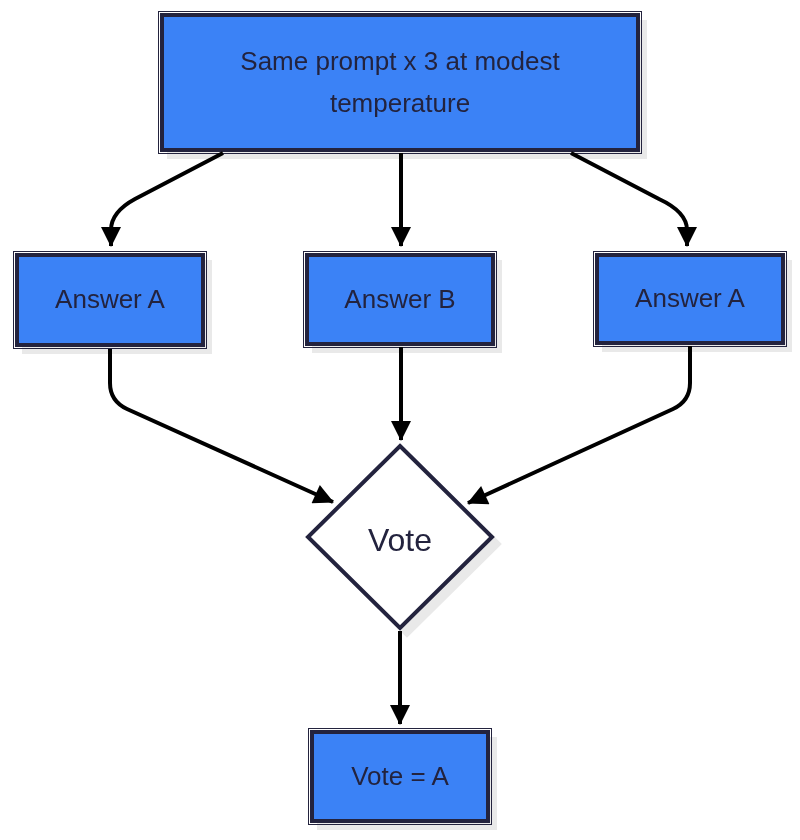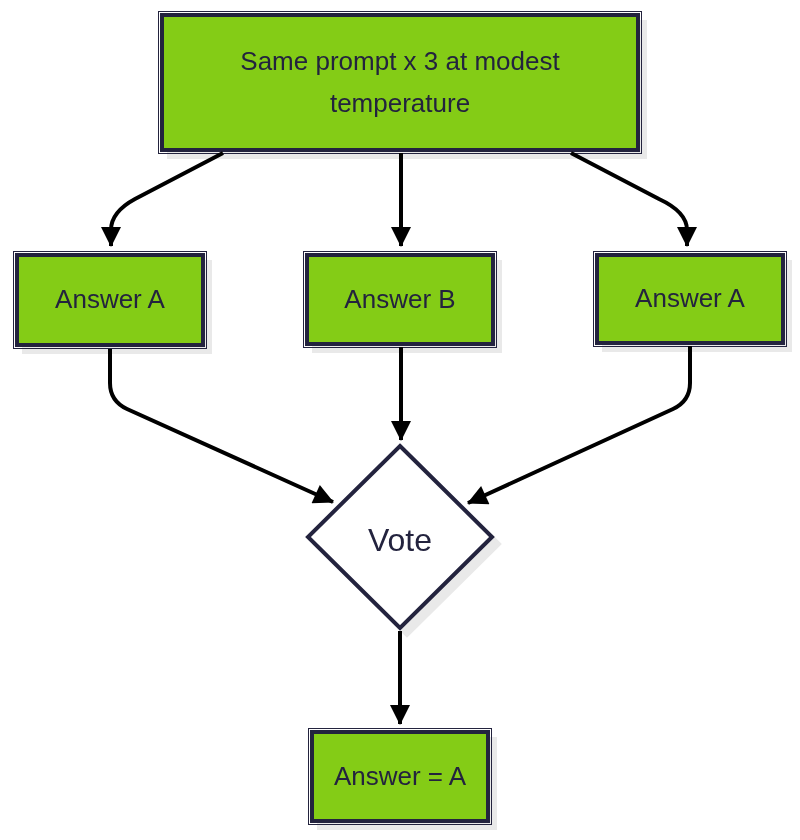--- a/index.html
+++ b/index.html
@@ -11,21 +11,21 @@
   .canvas {
     position: relative;
     width: 800px;
     height: 840px;
     background: #ffffff;
     overflow: hidden;
   }
   .node-rect {
     position: absolute;
     box-sizing: border-box;
-    background: #84cc16;
+    background: #3b82f6;
     border: 4px solid #23233e;
     outline: 1px solid #23233e;
     outline-offset: 1px;
     box-shadow: 7px 7px 0 0 #e9e9e9;
     display: flex;
     align-items: center;
     justify-content: center;
     text-align: center;
     color: #23233e;
     font-size: 26px;
@@ -73,21 +73,21 @@
 
   <div class="node-rect" id="node-answer-middle">
     <span class="label">Answer B</span>
   </div>
 
   <div class="node-rect" id="node-answer-right">
     <span class="label">Answer A</span>
   </div>
 
   <div class="node-rect" id="node-final">
-    <span class="label">Answer = A</span>
+    <span class="label">Vote = A</span>
   </div>
 
   <div class="vote-label">Vote</div>
 
   <svg class="arrow-layer" width="800" height="840" viewBox="0 0 800 840" xmlns="http://www.w3.org/2000/svg">
     <defs>
       <marker id="ah" viewBox="0 0 10 10" refX="9.5" refY="5" markerWidth="5.5" markerHeight="5" orient="auto">
         <path d="M0,0 L10,5 L0,10 z" fill="#000000"></path>
       </marker>
     </defs>

